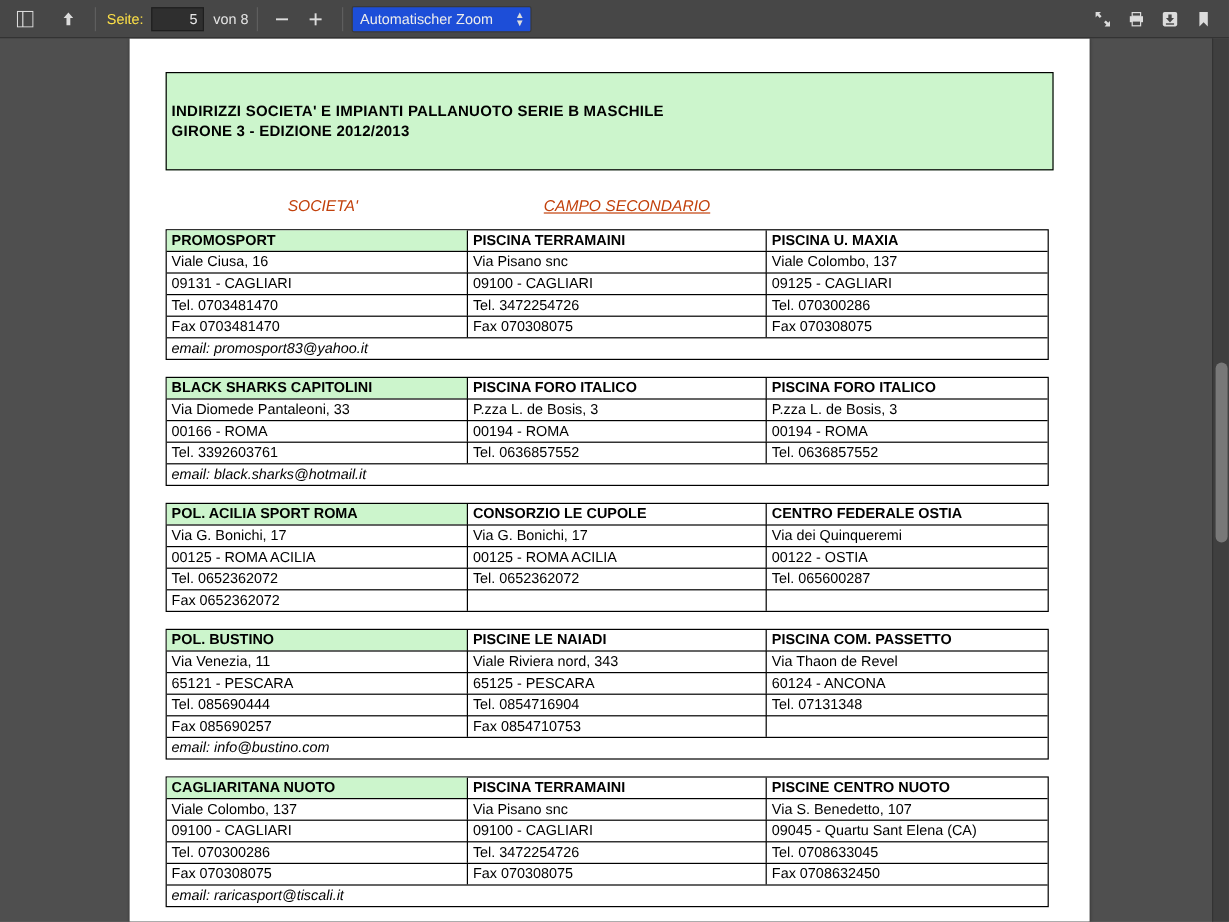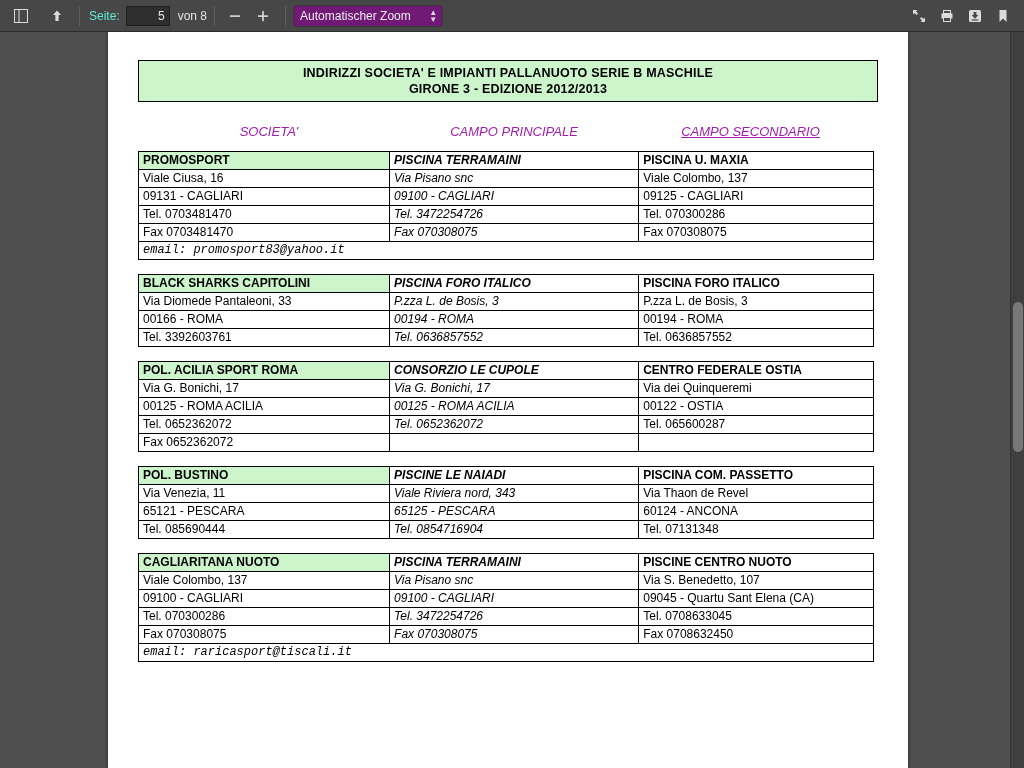--- a/index.html
+++ b/index.html
@@ -27,36 +27,36 @@
     border-radius: 2px;
     color: #e0e0e0;
     font-size: 13px;
     margin-right: 2px;
     cursor: default;
   }
   .tb-sep {
     width: 1px; height: 20px; background: #5e5e5e; margin: 0 7px;
   }
   #sidebar-toggle { margin-left: 2px; margin-right: 10px; }
-  #page-label { margin: 0 6px 0 2px; font-size: 12px; color: #5eead4; }
+  #page-label { margin: 0 6px 0 2px; font-size: 12px; color: #fde047; }
   #page-input {
     width: 44px; height: 20px;
     background: #2f2f2f;
     border: 1px solid #1e1e1e;
     color: #e8e8e8;
     font-size: 12px;
     text-align: right;
     padding: 0 4px;
     font-family: "Liberation Sans", sans-serif;
   }
   #page-total { margin-left: 8px; font-size: 12px; color: #e5e5e5; }
   #zoom-select {
     height: 22px;
     min-width: 150px;
-    background: #701a75;
+    background: #1d4ed8;
     border: 1px solid #3a3a3a;
     border-radius: 2px;
     color: #ececec;
     font-size: 12px;
     padding: 0 18px 0 6px;
     display: flex; align-items: center;
     position: relative;
   }
   #zoom-select .spin {
     position: absolute; right: 5px; top: 50%;
@@ -92,35 +92,35 @@
     width: 800px; min-height: 736px;
     background: #ffffff;
     box-shadow: 0 0 3px rgba(0,0,0,.6);
   }
   #page-inner { padding: 28px 30px 0 30px; }
 
   
   #doc-title {
     border: 1px solid #000;
     background: #ccf5cc;
-    text-align: center;
+    text-align: left;
     font-weight: bold;
     font-size: 12.5px;
     line-height: 16px;
-    padding: 4px 4px;
+    padding: 24px 4px;
     color: #000;
     letter-spacing: .2px;
   }
   #col-headers {
     display: flex;
     margin-top: 22px;
     margin-bottom: 12px;
     font-style: italic;
     font-size: 13px;
-    color: #a21caf;
+    color: #c2410c;
   }
   #col-headers .ch { text-align: center; }
   #col-headers .ch1 { width: 262px; }
   #col-headers .ch2 { width: 228px; }
   #col-headers .ch3 { width: 245px; text-decoration: underline; }
 
   .club-block {
     border: 1px solid #000;
     margin-bottom: 14px;
     width: 736px;
@@ -129,29 +129,28 @@
   .row + .row .cell { border-top: 1px solid #000; }
   .cell {
     font-size: 12px;
     line-height: 15px;
     padding: 1px 4px;
     color: #000;
     overflow: hidden;
     white-space: nowrap;
   }
   .c1 { width: 262px; border-right: 1px solid #000; }
-  .c2 { width: 260px; border-right: 1px solid #000; font-style: italic; }
+  .c2 { width: 260px; border-right: 1px solid #000; }
   .c3 { width: 244px; }
   .name-row .c1 { background: #ccf5cc; font-weight: bold; }
   .name-row .c2, .name-row .c3 { font-weight: bold; }
   .email-row .cell {
     width: 736px;
     font-style: italic;
     border-right: none;
-    font-family: Liberation Mono, monospace;
   }
 </style>
 </head>
 <body>
 
 <div id="toolbar">
 
   <div class="tb-btn" id="sidebar-toggle">
     <svg class="tb-icon-svg" width="14" height="14" viewBox="0 0 14 14">
       <rect x="0.5" y="0.5" width="13" height="13" fill="none" stroke="#dcdcdc"></rect>
@@ -225,21 +224,20 @@
   <div id="page">
     <div id="page-inner">
 
       <div id="doc-title">
         <div>INDIRIZZI SOCIETA' E IMPIANTI PALLANUOTO SERIE B MASCHILE</div>
         <div>GIRONE 3 - EDIZIONE 2012/2013</div>
       </div>
 
       <div id="col-headers">
         <div class="ch ch1">SOCIETA'</div>
-        <div class="ch ch2">CAMPO PRINCIPALE</div>
         <div class="ch ch3">CAMPO SECONDARIO</div>
       </div>
 
       <div id="clubs">
           <div class="club-block">
             <div class="row name-row">
               <div class="cell c1">PROMOSPORT</div>
               <div class="cell c2">PISCINA TERRAMAINI</div>
               <div class="cell c3">PISCINA U. MAXIA</div>
             </div>
@@ -281,20 +279,23 @@
             <div class="row">
               <div class="cell c1">00166 - ROMA</div>
               <div class="cell c2">00194 - ROMA</div>
               <div class="cell c3">00194 - ROMA</div>
             </div>
             <div class="row">
               <div class="cell c1">Tel. 3392603761</div>
               <div class="cell c2">Tel. 0636857552</div>
               <div class="cell c3">Tel. 0636857552</div>
             </div>
+            <div class="row email-row">
+              <div class="cell">email: black.sharks@hotmail.it</div>
+            </div>
           </div>
           <div class="club-block">
             <div class="row name-row">
               <div class="cell c1">POL. ACILIA SPORT ROMA</div>
               <div class="cell c2">CONSORZIO LE CUPOLE</div>
               <div class="cell c3">CENTRO FEDERALE OSTIA</div>
             </div>
             <div class="row">
               <div class="cell c1">Via G. Bonichi, 17</div>
               <div class="cell c2">Via G. Bonichi, 17</div>
@@ -330,20 +331,28 @@
             <div class="row">
               <div class="cell c1">65121 - PESCARA</div>
               <div class="cell c2">65125 - PESCARA</div>
               <div class="cell c3">60124 - ANCONA</div>
             </div>
             <div class="row">
               <div class="cell c1">Tel. 085690444</div>
               <div class="cell c2">Tel. 0854716904</div>
               <div class="cell c3">Tel. 07131348</div>
             </div>
+            <div class="row">
+              <div class="cell c1">Fax 085690257</div>
+              <div class="cell c2">Fax 0854710753</div>
+              <div class="cell c3">&nbsp;</div>
+            </div>
+            <div class="row email-row">
+              <div class="cell">email: info@bustino.com</div>
+            </div>
           </div>
           <div class="club-block">
             <div class="row name-row">
               <div class="cell c1">CAGLIARITANA NUOTO</div>
               <div class="cell c2">PISCINA TERRAMAINI</div>
               <div class="cell c3">PISCINE CENTRO NUOTO</div>
             </div>
             <div class="row">
               <div class="cell c1">Viale Colombo, 137</div>
               <div class="cell c2">Via Pisano snc</div>

